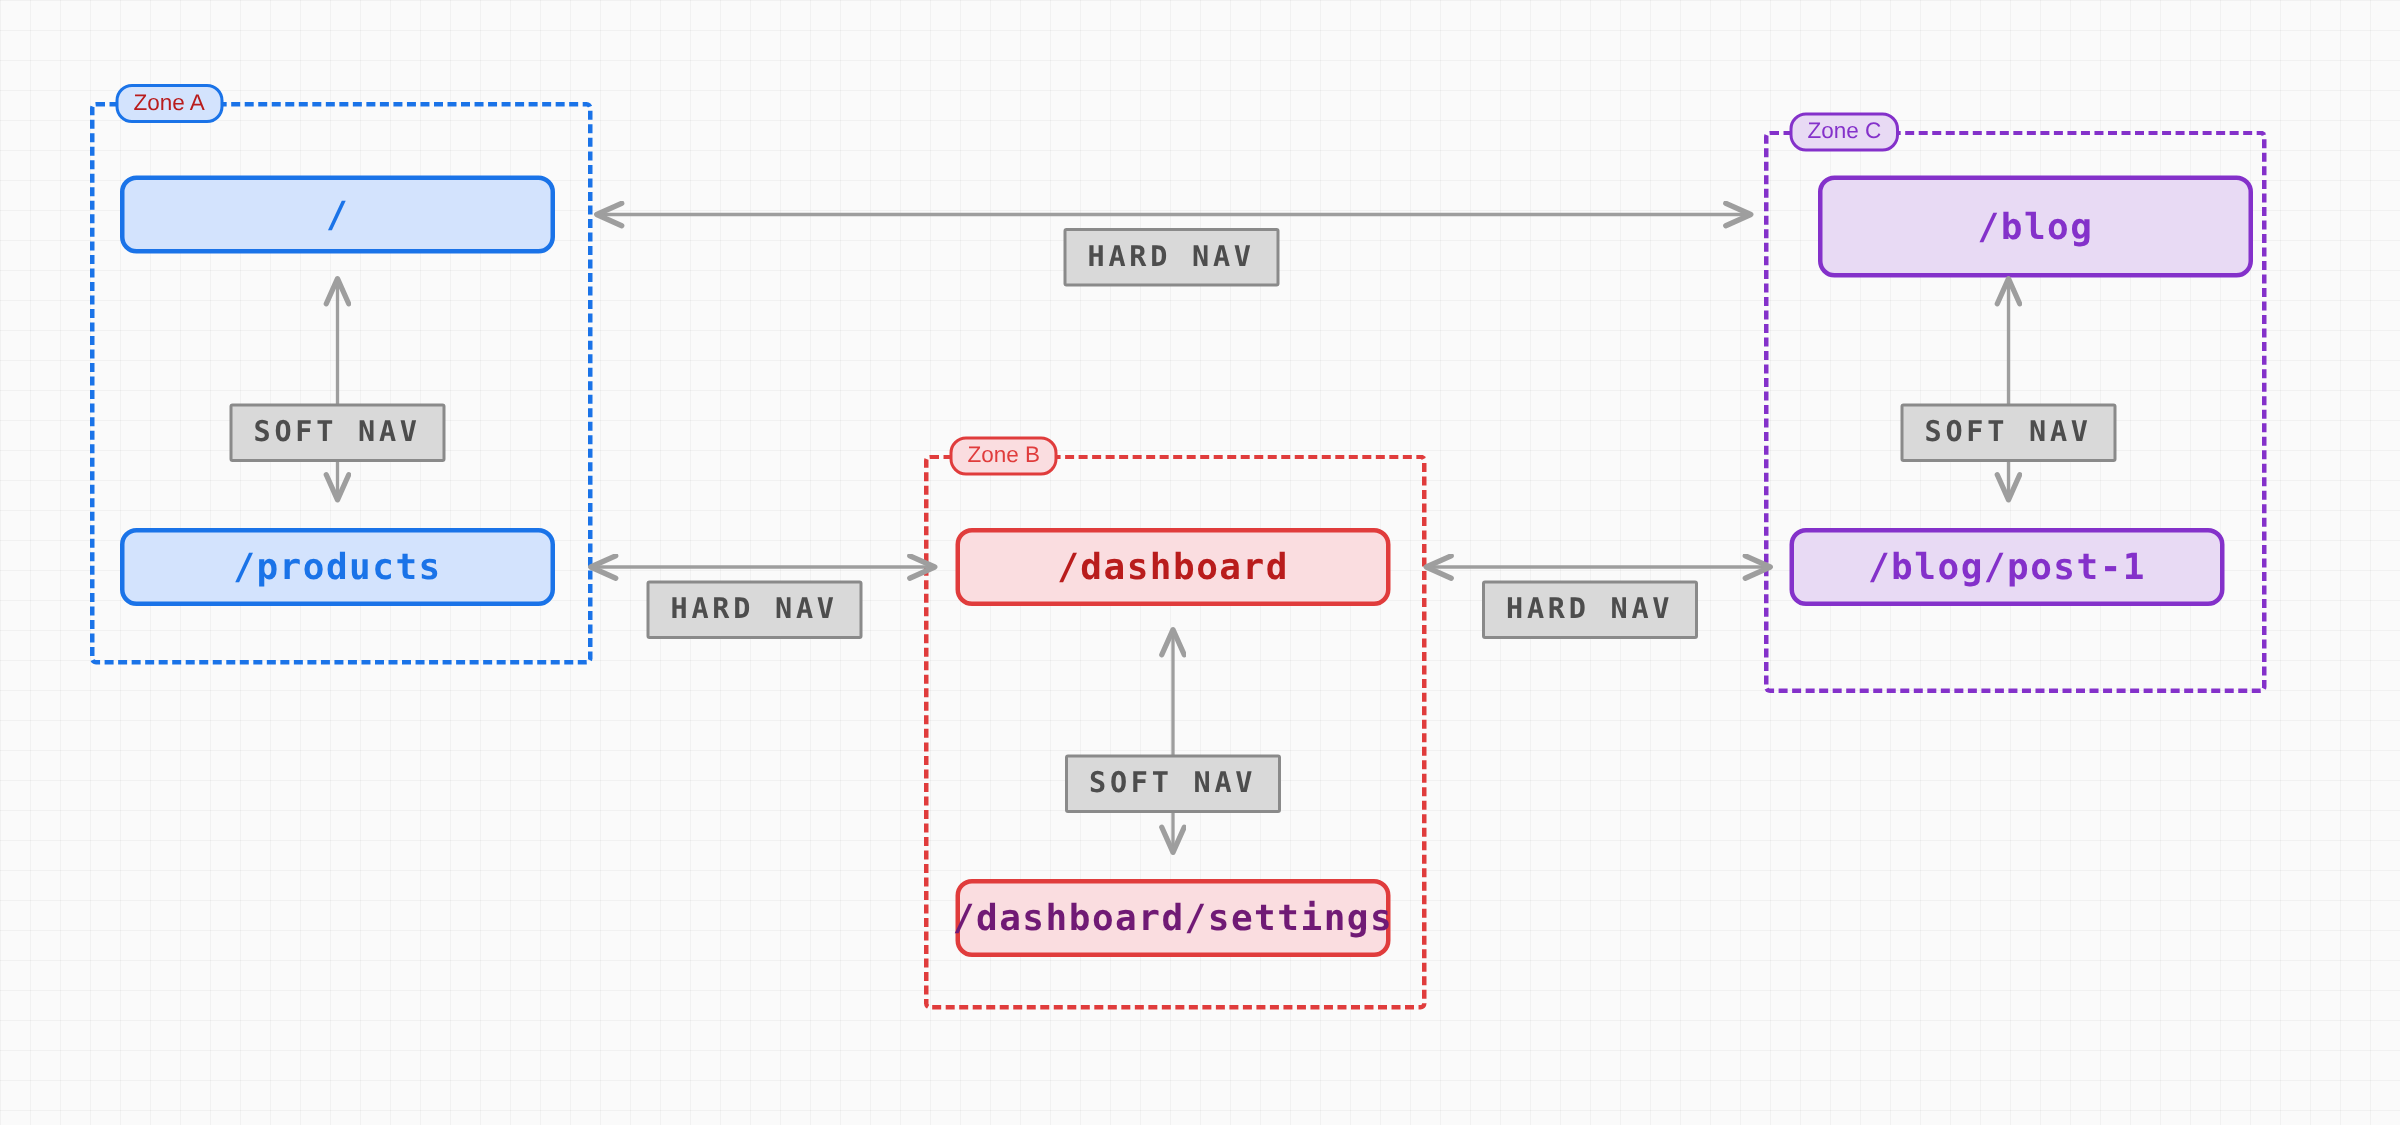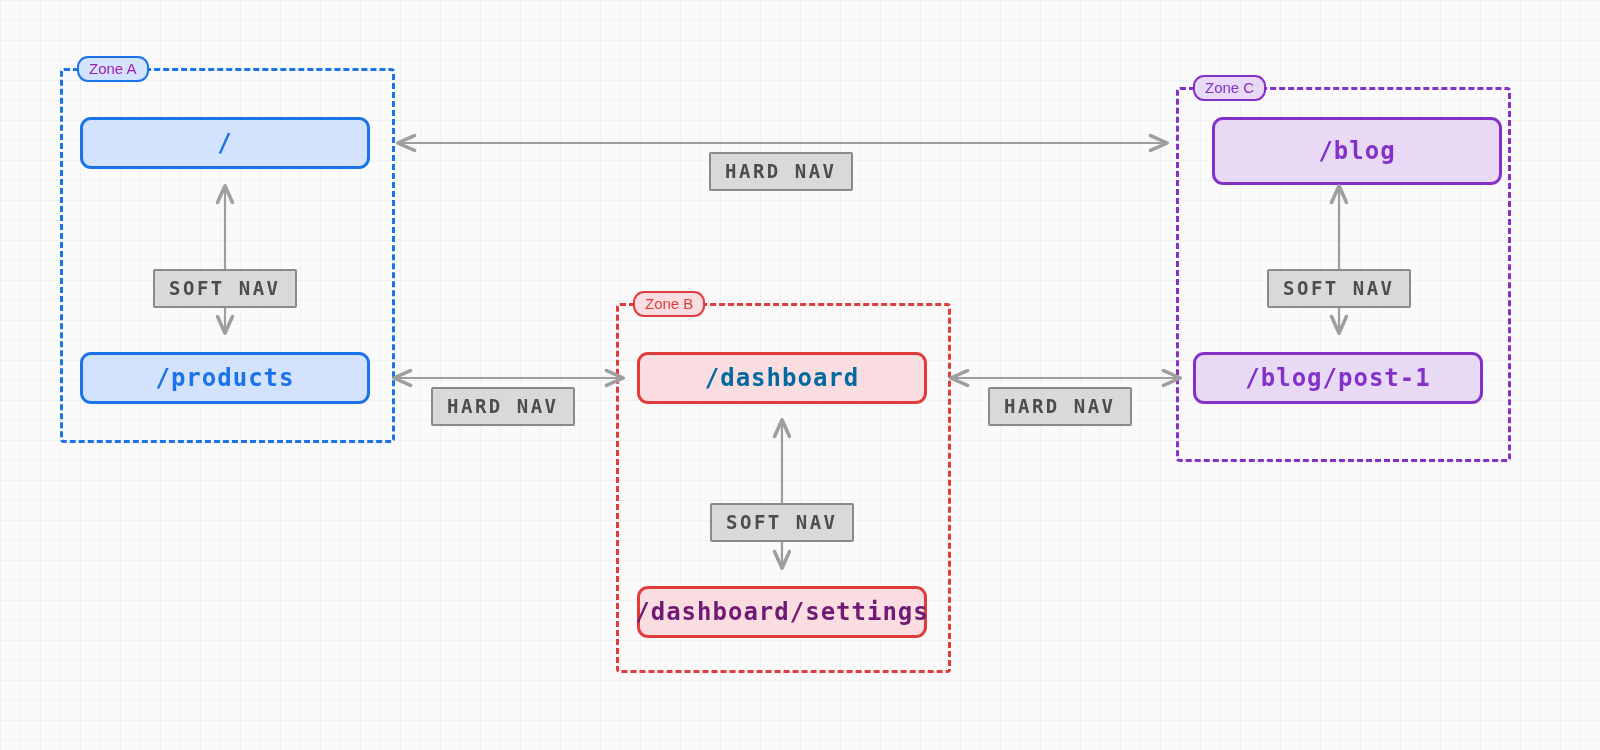--- a/index.html
+++ b/index.html
@@ -107,33 +107,33 @@
         <line x1="394" y1="378" x2="623" y2="378" stroke="#9e9e9e" stroke-width="2.2" marker-start="url(#arrow-start)" marker-end="url(#arrow-end)"></line>
         <line x1="951" y1="378" x2="1180" y2="378" stroke="#9e9e9e" stroke-width="2.2" marker-start="url(#arrow-start)" marker-end="url(#arrow-end)"></line>
         <line x1="225" y1="186" x2="225" y2="333" stroke="#9e9e9e" stroke-width="2.2" marker-start="url(#arrow-start)" marker-end="url(#arrow-end)"></line>
         <line x1="782" y1="420" x2="782" y2="568" stroke="#9e9e9e" stroke-width="2.2" marker-start="url(#arrow-start)" marker-end="url(#arrow-end)"></line>
         <line x1="1339" y1="186" x2="1339" y2="333" stroke="#9e9e9e" stroke-width="2.2" marker-start="url(#arrow-start)" marker-end="url(#arrow-end)"></line>
       </g>
   </svg>
 
   <div id="zone-layer">
       <div class="zone" style="left: 60px; top: 68px; width: 335px; height: 375px; border-color: rgb(26, 115, 232);">
-        <div class="zone-label" style="color: #a21caf; border-color: rgb(26, 115, 232); background: rgb(211, 227, 253);">Zone A</div>
+        <div class="zone-label" style="color: #b91c1c; border-color: rgb(26, 115, 232); background: rgb(211, 227, 253);">Zone A</div>
       </div>
       <div class="zone" style="left: 616px; top: 303px; width: 335px; height: 370px; border-color: rgb(224, 60, 60);">
         <div class="zone-label" style="color: rgb(224, 60, 60); border-color: rgb(224, 60, 60); background: rgb(250, 221, 224); text-align: center;">Zone B</div>
       </div>
       <div class="zone" style="left: 1176px; top: 68px; width: 335px; height: 375px; border-color: rgb(132, 49, 202); margin-top: 19px;">
         <div class="zone-label" style="color: rgb(132, 49, 202); border-color: rgb(132, 49, 202); background: rgb(232, 218, 244);">Zone C</div>
       </div>
     </div>
   <div id="node-layer">
       <div class="node" style="left: 80px; top: 117px; width: 290px; height: 52px; border-color: rgb(26, 115, 232); background: rgb(211, 227, 253); color: rgb(26, 115, 232);">/</div>
       <div class="node" style="left: 80px; top: 352px; width: 290px; height: 52px; border-color: rgb(26, 115, 232); background: rgb(211, 227, 253); color: rgb(26, 115, 232);">/products</div>
-      <div class="node" style="left: 637px; top: 352px; width: 290px; height: 52px; border-color: rgb(224, 60, 60); background: rgb(250, 221, 224); color: #0369a1;">/dashboard</div>
+      <div class="node" style="left: 637px; top: 352px; width: 290px; height: 52px; border-color: rgb(224, 60, 60); background: rgb(250, 221, 224); color: #b91c1c;">/dashboard</div>
       <div class="node" style="left: 637px; top: 586px; width: 290px; height: 52px; border-color: rgb(224, 60, 60); background: rgb(250, 221, 224); color: #701a75;">/dashboard/settings</div>
       <div class="node" style="left: 1212px; top: 117px; width: 290px; height: 68px; border-color: rgb(132, 49, 202); background: rgb(232, 218, 244); color: rgb(132, 49, 202);">/blog</div>
       <div class="node" style="left: 1193px; top: 352px; width: 290px; height: 52px; border-color: rgb(132, 49, 202); background: rgb(232, 218, 244); color: rgb(132, 49, 202);">/blog/post-1</div>
     </div>
   <div id="label-layer">
       <div class="edge-label" style="background: rgb(217, 217, 217); border-color: rgb(138, 138, 138); color: rgb(77, 77, 77); left: 709px; top: 124px;">HARD NAV</div>
       <div class="edge-label" style="background: rgb(217, 217, 217); border-color: rgb(138, 138, 138); color: rgb(77, 77, 77); left: 431px; top: 359px;">HARD NAV</div>
       <div class="edge-label" style="background: rgb(217, 217, 217); border-color: rgb(138, 138, 138); color: rgb(77, 77, 77); left: 988px; top: 359px;">HARD NAV</div>
       <div class="edge-label" style="background: rgb(217, 217, 217); border-color: rgb(138, 138, 138); color: rgb(77, 77, 77); left: 153px; top: 241px;">SOFT NAV</div>
       <div class="edge-label" style="background: rgb(217, 217, 217); border-color: rgb(138, 138, 138); color: rgb(77, 77, 77); left: 710px; top: 475px;">SOFT NAV</div>

